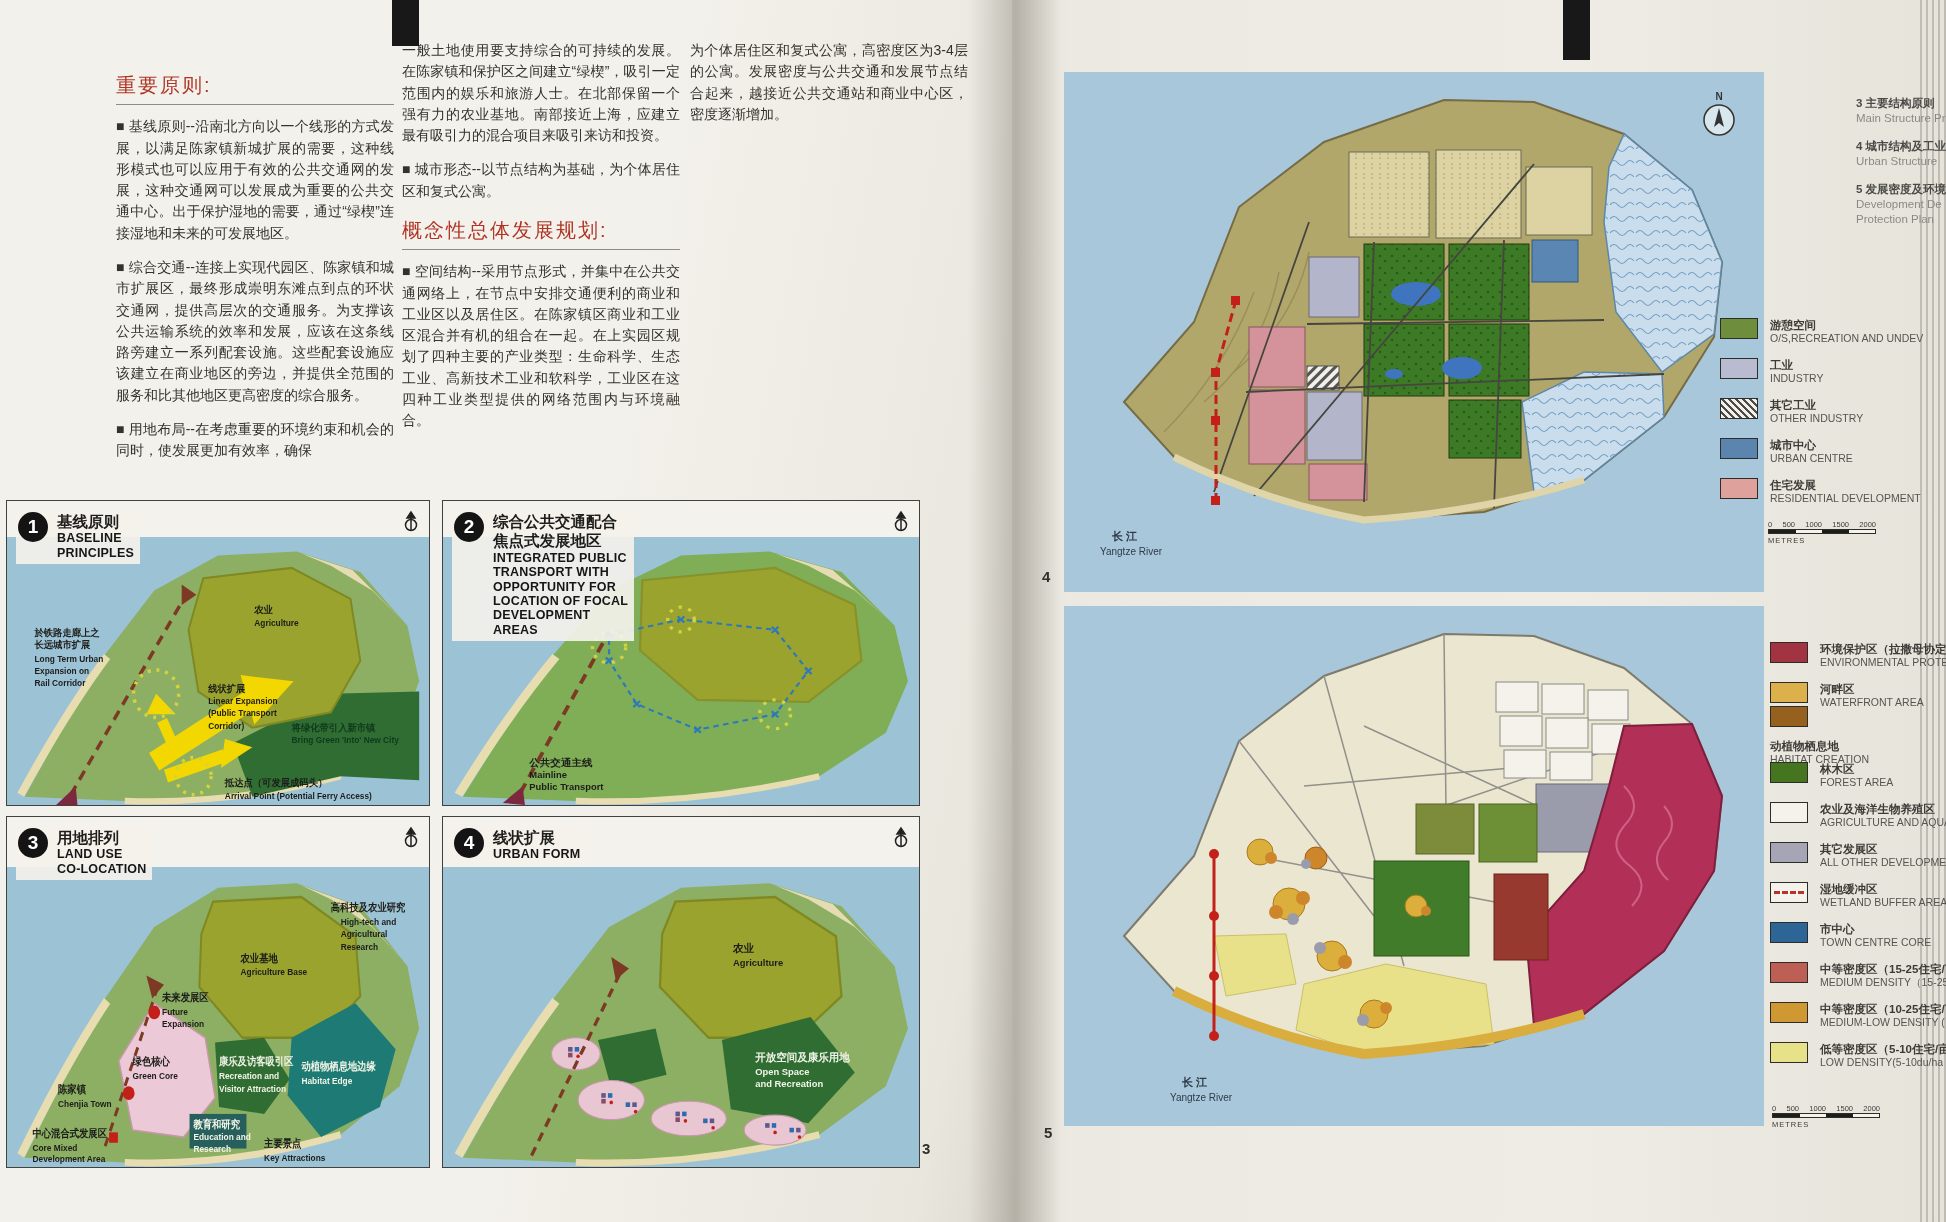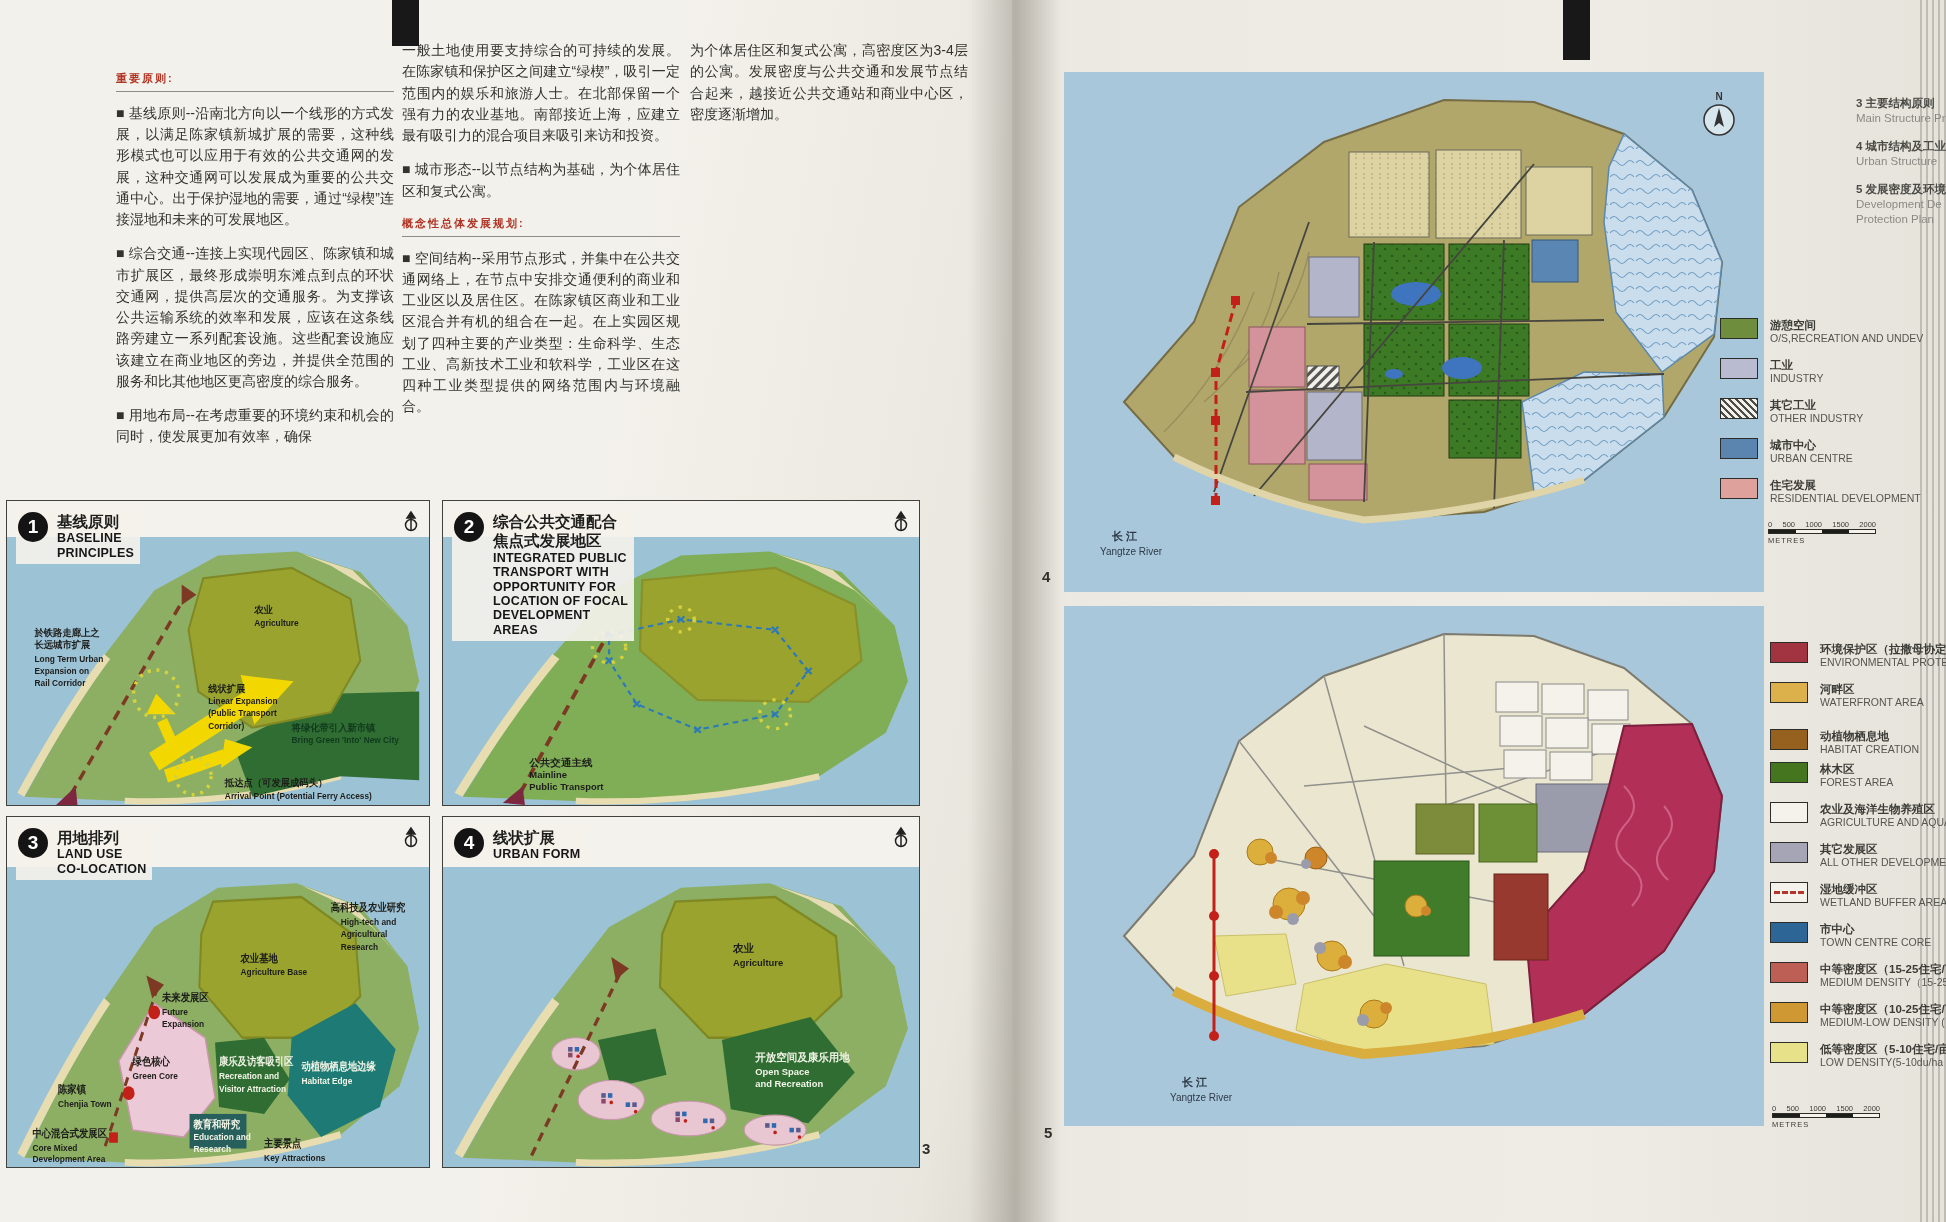--- a/index.html
+++ b/index.html
@@ -9,21 +9,21 @@
   .page-right{left:1012px;width:934px;background:linear-gradient(90deg,#ddd9d0 0%,#ece9e2 6%,#efece5 60%,#e6e3db 100%);}
   .gutter{position:absolute;left:968px;top:0;width:92px;height:1222px;background:linear-gradient(to right,rgba(60,54,42,0) 0%,rgba(60,54,42,.25) 52%,rgba(60,54,42,0) 100%);pointer-events:none;z-index:30;}
   .page-edges{position:absolute;right:0;top:0;width:30px;height:1222px;background:repeating-linear-gradient(to right,rgba(255,255,255,0) 0 4px,rgba(120,115,105,.35) 4px 6px);z-index:1;}
   .tab{position:absolute;top:0;background:#181818;z-index:40;}
   .tab1{left:392px;width:27px;height:46px;}
   .tab2{left:1563px;width:27px;height:60px;}
 
   
   .col{position:absolute;width:278px;font-size:14px;line-height:1.52;color:#33332e;text-align:justify;}
   .col p{margin:0 0 13px 0;}
-  .red-head{color:#b13526;font-weight:bold;font-size:11px;letter-spacing:2px;padding-bottom:4px;border-bottom:1.5px solid #8d8d86;margin:0 0 11px 0;}
+  .red-head{color:#b13526;font-weight:normal;font-size:20px;letter-spacing:2px;padding-bottom:4px;border-bottom:1.5px solid #8d8d86;margin:0 0 11px 0;}
 
   
   .panel{position:absolute;background:#f4f2ec;border:1.5px solid #41413d;box-sizing:border-box;}
   .panel svg.illu{position:absolute;left:0;bottom:0;width:100%;}
   .panel-head{position:absolute;top:9px;left:9px;display:flex;gap:9px;z-index:5;align-items:flex-start;background:rgba(244,242,236,.92);padding:2px 6px 4px 2px;}
   .pnum{flex:0 0 auto;width:30px;height:30px;border-radius:50%;background:#141414;color:#fff;font-weight:bold;font-size:19px;display:flex;align-items:center;justify-content:center;}
   .phz{font-weight:bold;font-size:15.5px;color:#1d1d1b;line-height:1.25;}
   .phe{font-weight:bold;font-size:12.5px;color:#161616;line-height:1.15;letter-spacing:.2px;}
   .compass{position:absolute;top:8px;right:9px;z-index:6;}
 
@@ -533,21 +533,21 @@
         <div class="en">ENVIRONMENTAL PROTECT</div>
       </div>
   </div>
   <div class="lrow" style="top:40px;">
     <div class="sw" style="background: rgb(220, 176, 74);"></div>
     <div class="ltxt">
         <div class="zh">河畔区</div>
         <div class="en">WATERFRONT AREA</div>
       </div>
   </div>
-  <div class="lrow" style="top:87px;">
+  <div class="lrow" style="top:64px;flex-direction:column;">
     <div class="sw" style="background: rgb(150, 96, 31);"></div>
     <div class="ltxt">
         <div class="zh">动植物栖息地</div>
         <div class="en">HABITAT CREATION</div>
       </div>
   </div>
   <div class="lrow" style="top:120px;justify-content:space-between;">
     <div class="sw" style="background: rgb(69, 118, 31);"></div>
     <div class="ltxt">
         <div class="zh">林木区</div>

